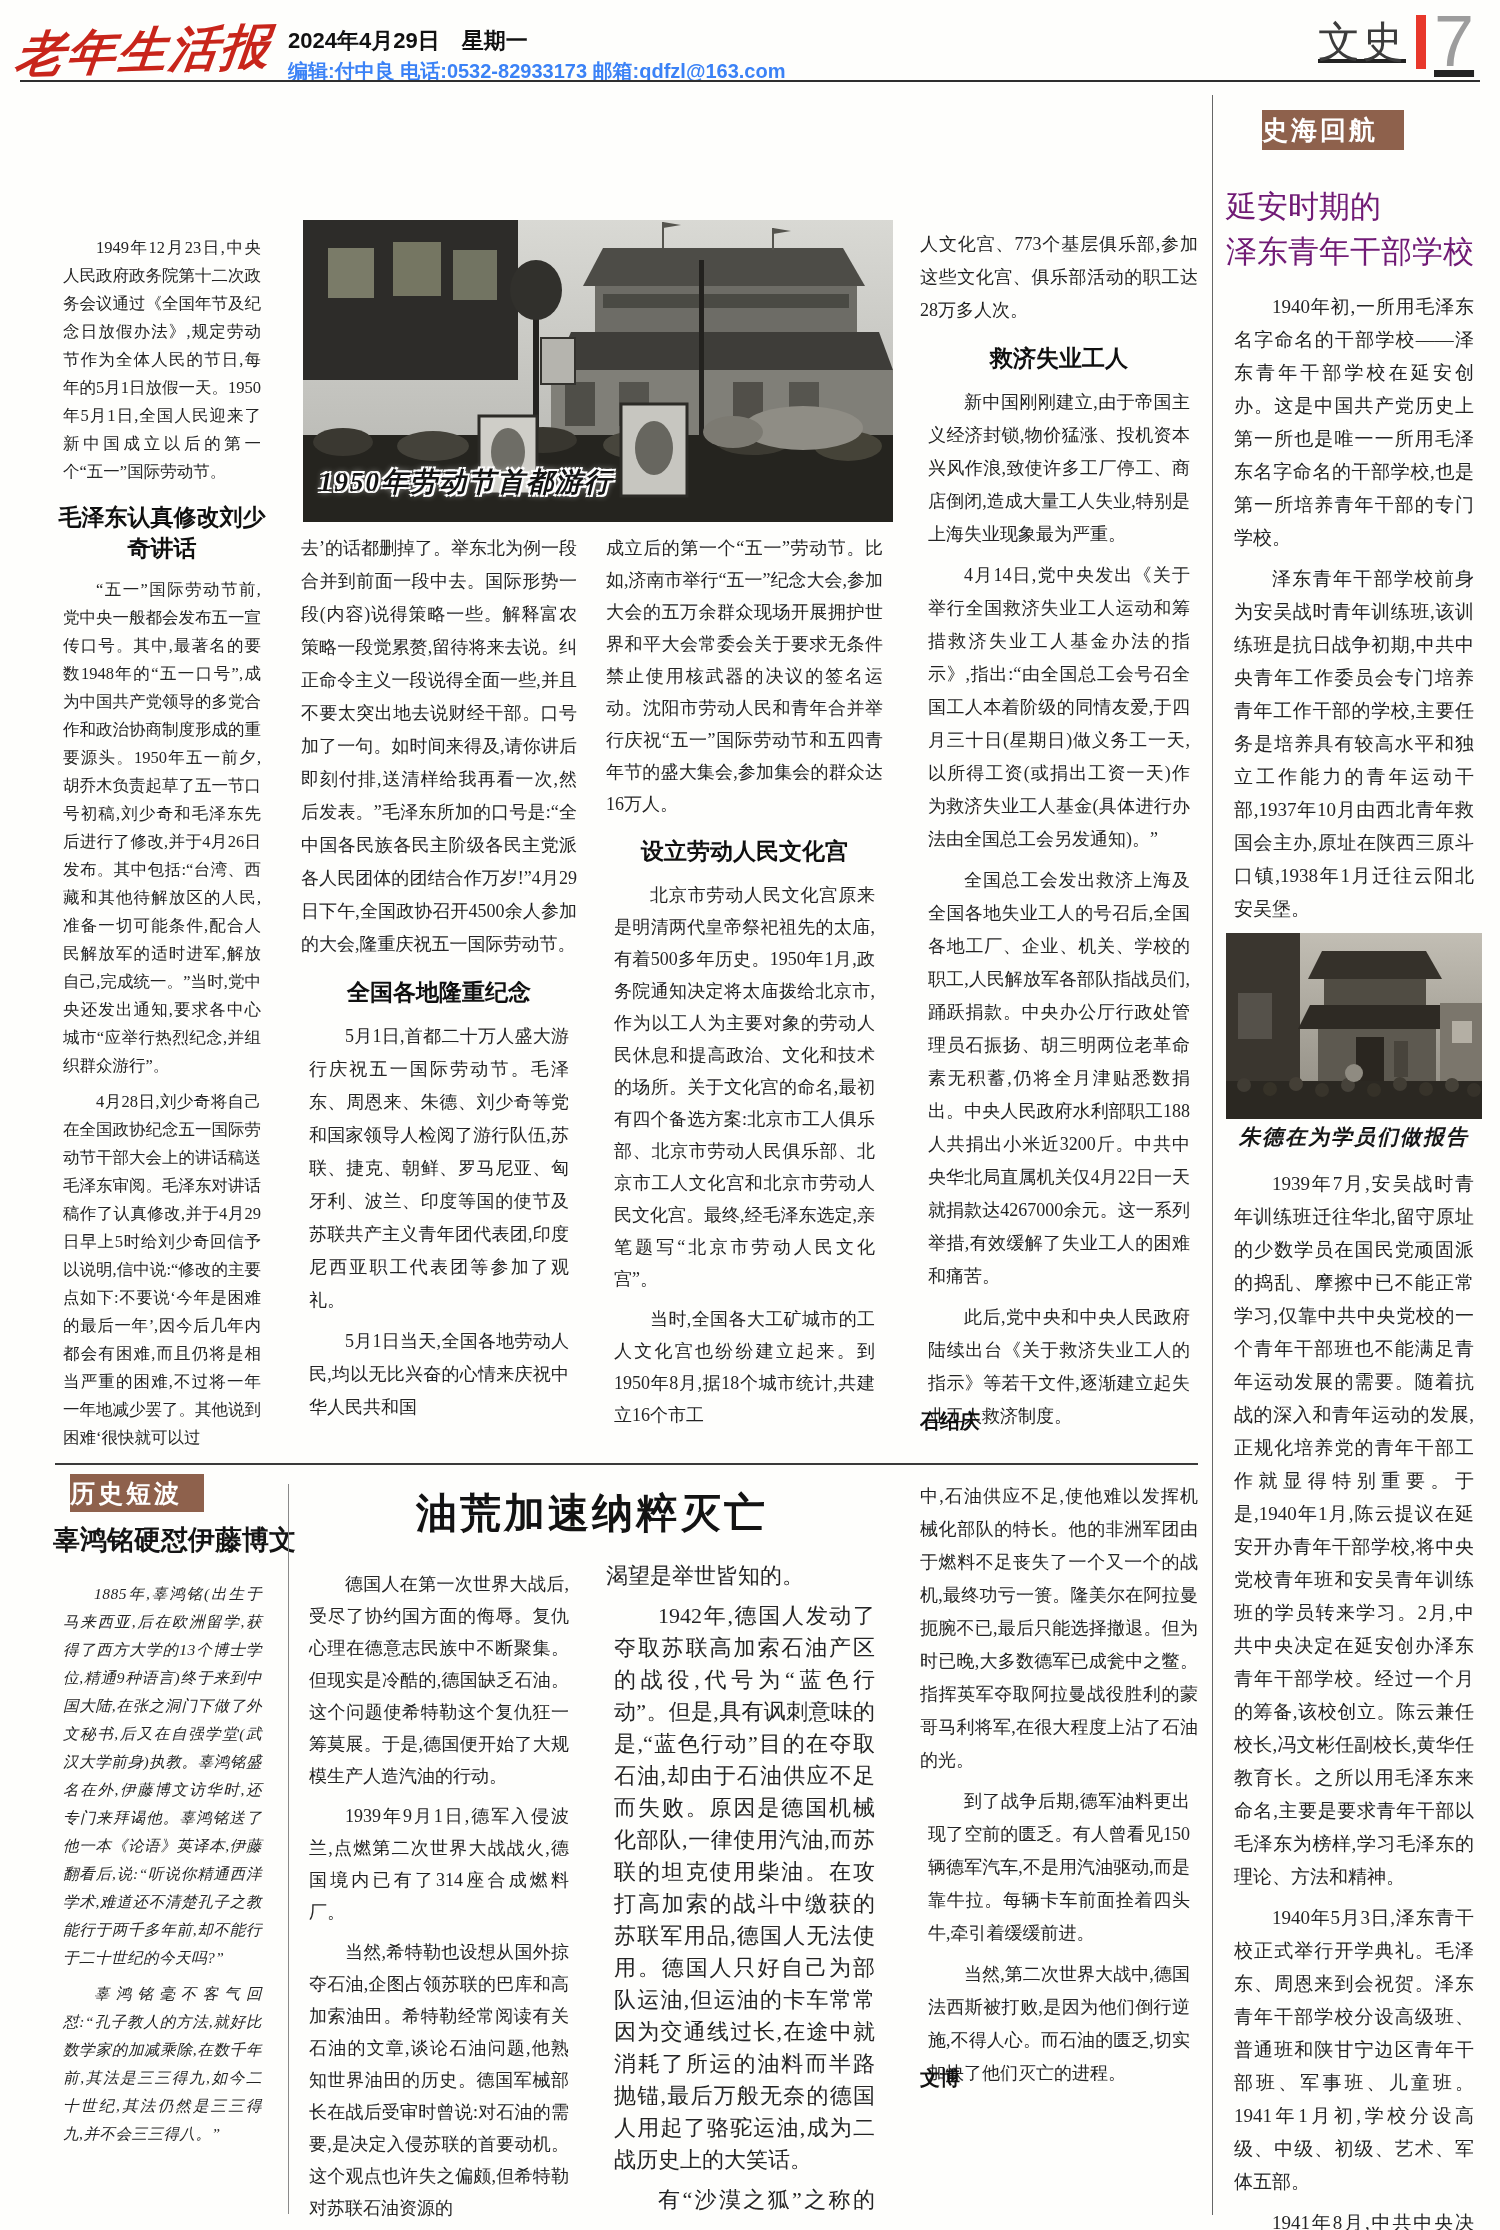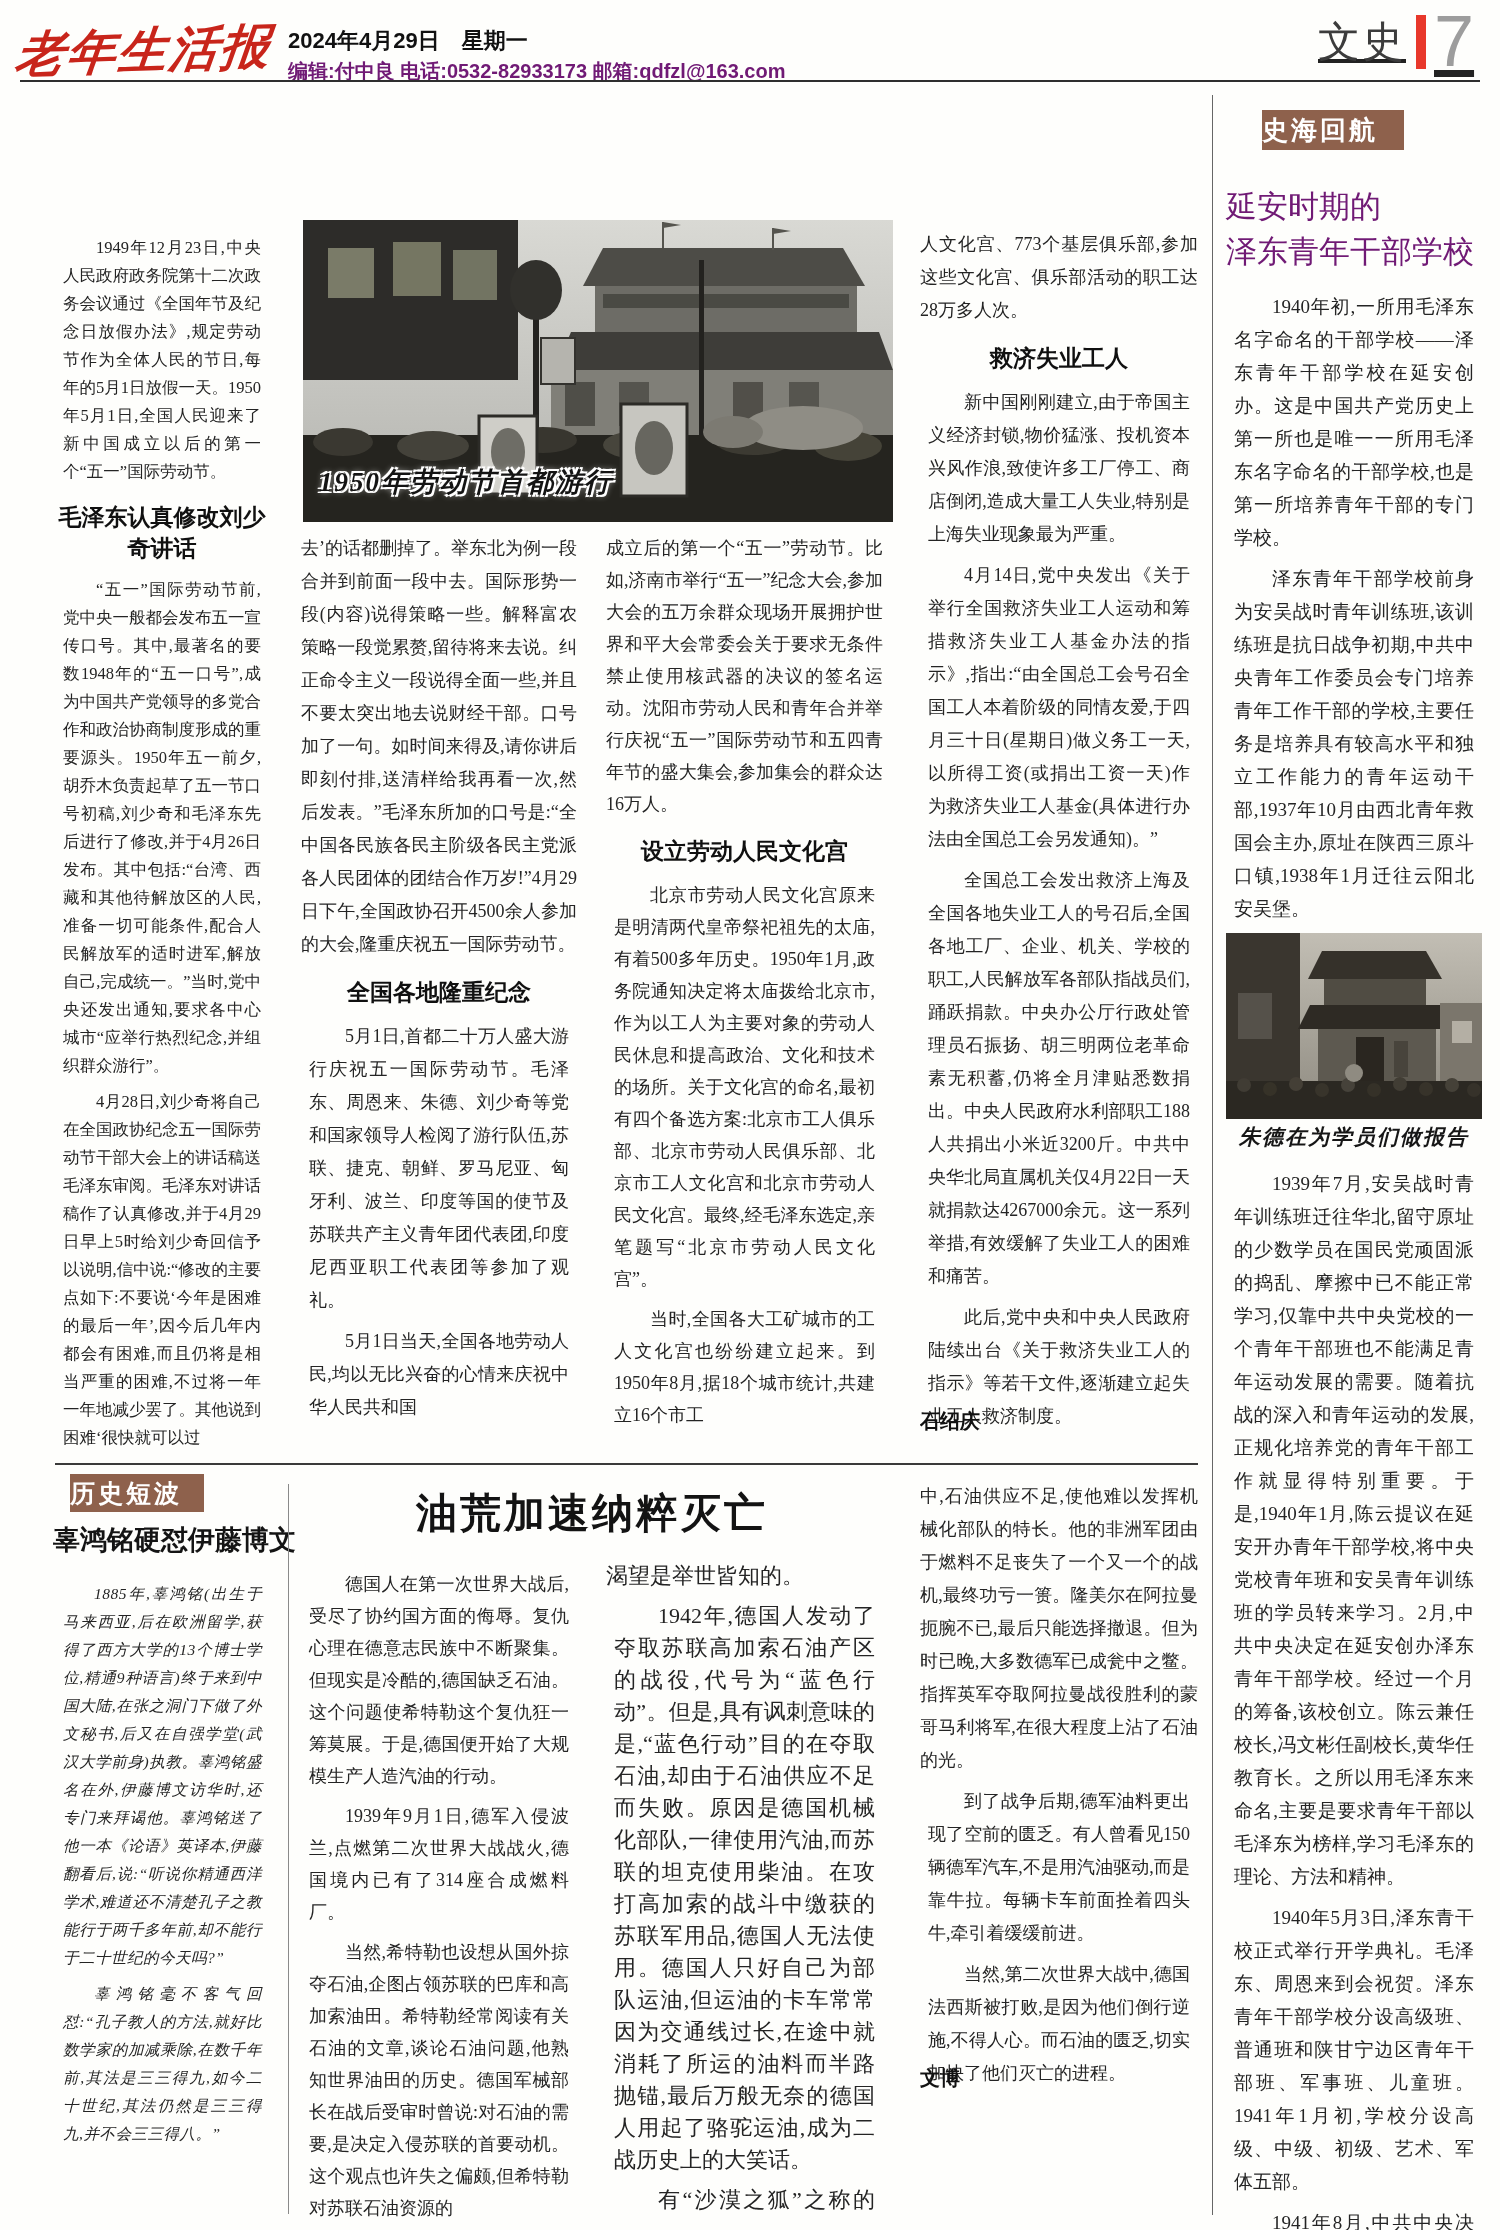--- a/index.html
+++ b/index.html
@@ -5,21 +5,21 @@
   html,body{margin:0;padding:0;background:#e8e8e4;}
   .page{position:relative;width:1500px;height:2230px;background:#fefefc;margin:0 auto;overflow:hidden;
         font-family:"Liberation Serif","DejaVu Serif",serif;color:#222;}
   [data-name]{box-sizing:border-box;}
 
   
   .masthead{position:absolute;left:16px;top:18px;width:265px;font-size:49px;font-weight:700;
             color:#c8251b;transform:skewX(-8deg) rotate(-2deg);letter-spacing:2px;white-space:nowrap;
             font-family:"Liberation Serif",serif;font-style:italic;}
   .hdr-date{position:absolute;left:288px;top:26px;font:600 22px "Liberation Sans","DejaVu Sans",sans-serif;color:#111;}
-  .hdr-editor{position:absolute;left:288px;top:58px;font:600 20px "Liberation Sans","DejaVu Sans",sans-serif;color:#701a75;}
+  .hdr-editor{position:absolute;left:288px;top:58px;font:600 20px "Liberation Sans","DejaVu Sans",sans-serif;color:#3b82f6;}
   .section-head{position:absolute;left:1318px;top:8px;display:flex;align-items:center;height:68px;text-decoration:underline;}
   .section-label{font:500 42px "Liberation Sans","DejaVu Sans",sans-serif;color:#3c3c3c;letter-spacing:2px;line-height:1;}
   .red-bar{width:10px;height:54px;background:#e8382b;margin:0 8px 0 10px;}
   .page-num{font:400 72px "Liberation Sans","DejaVu Sans",sans-serif;color:#9d9d9d;line-height:.85;}
   .header-rule{position:absolute;left:20px;width:1460px;top:80px;border-top:2px solid #2e2e2e;}
 
   
   .col{position:absolute;text-align:justify;color:#242424;}
   .p{text-indent:2em;margin:8px;}
   .p0{text-indent:0;margin:0;}

